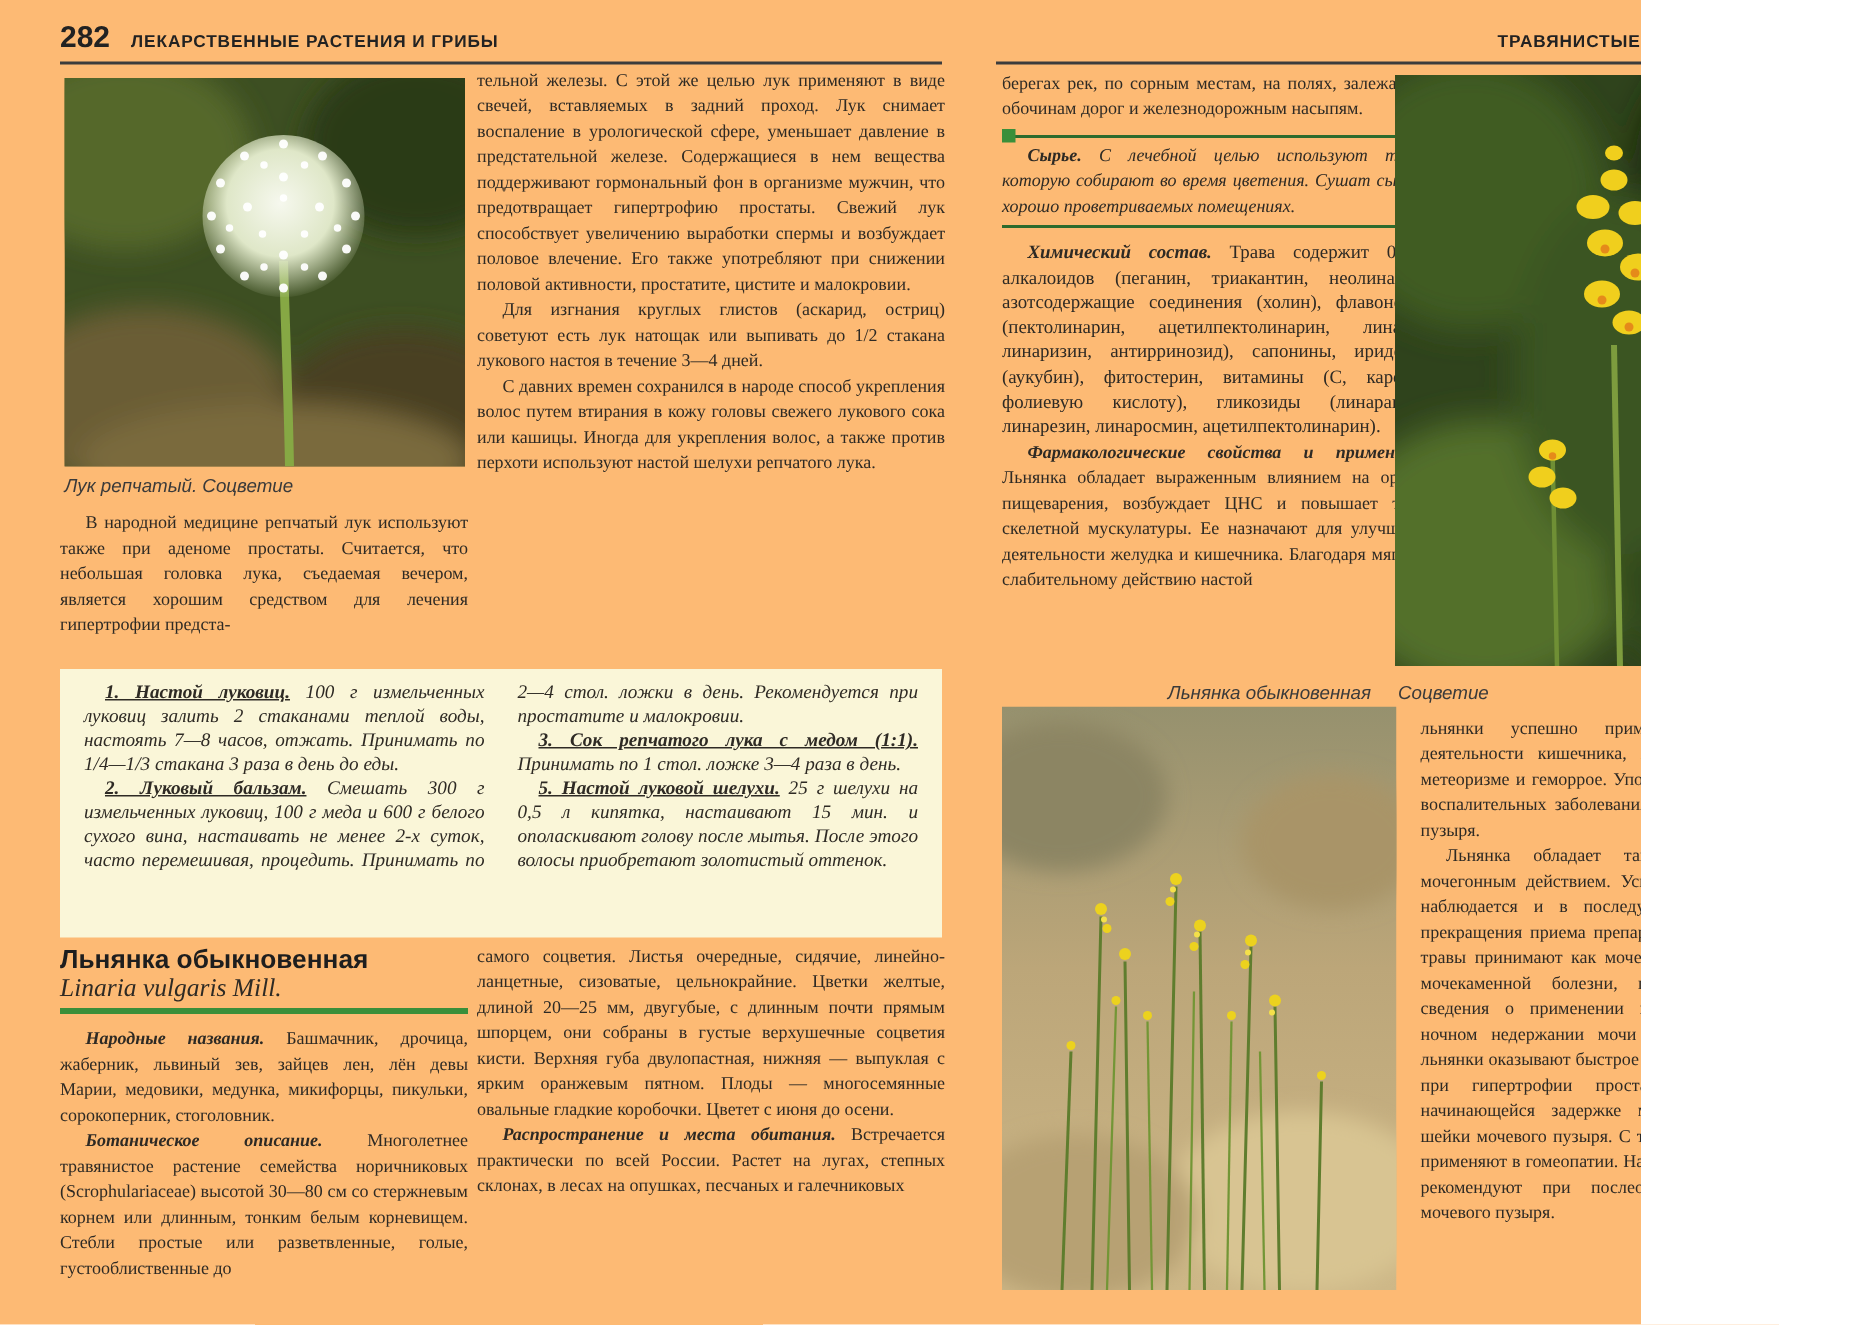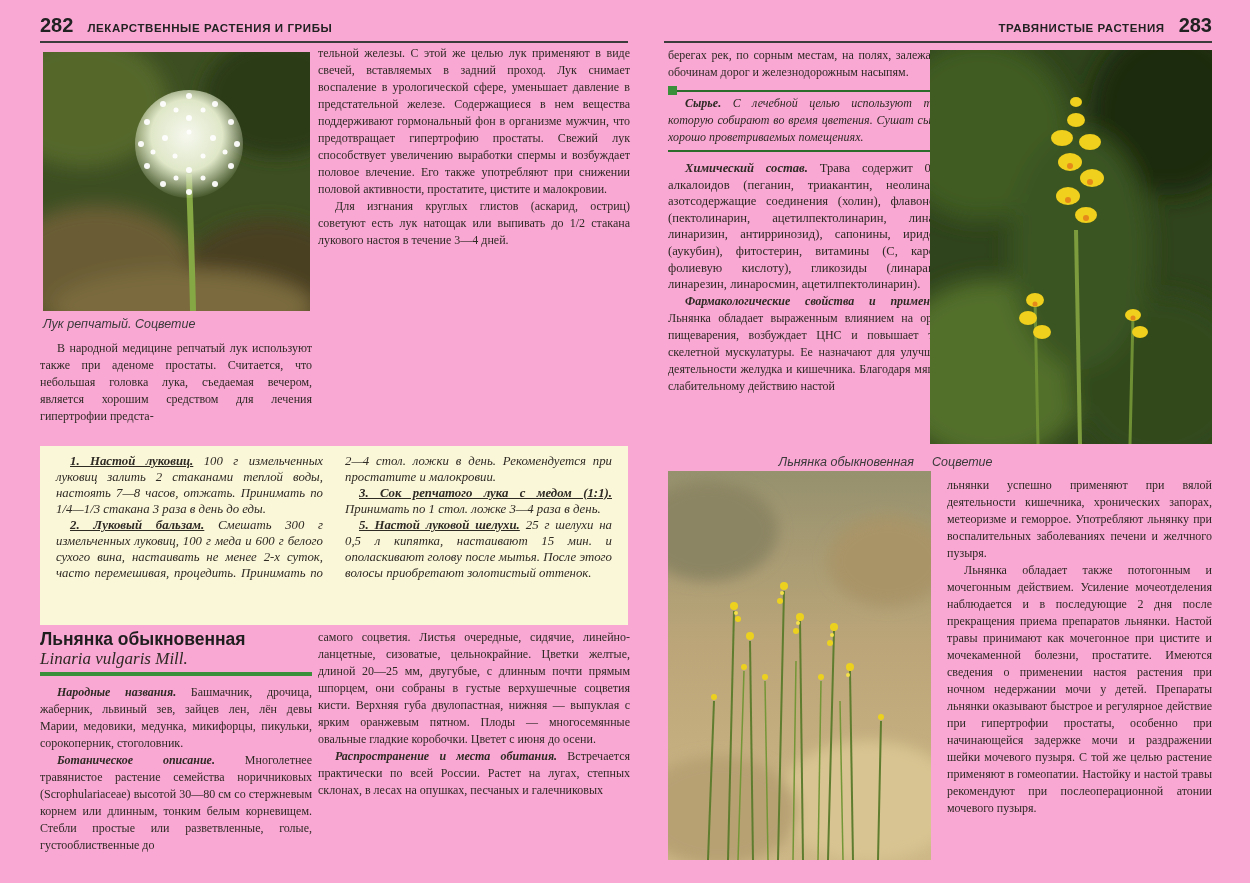--- a/index.html
+++ b/index.html
@@ -2,21 +2,21 @@
 <html style="--accent: #3a8f3a; --accent-dark: #2d6b2d; --boxbg: #faf6d8; --hrule: #3c3c3c;"><head>
 <meta charset="utf-8">
 <style>
   :root{
     --accent:#3a8f3a; --accent-dark:#2d6b2d; --boxbg:#faf6d8;
     --hrule:#3c3c3c; --ink:#2e2a24;
   }
   *{margin:0;padding:0;box-sizing:border-box;}
   html,body{background:#ffffff;}
   #frame{
-    position:relative;width:1250px;height:883px;background:#f9a8d4;
+    position:relative;width:1094px;height:883px;background:#fdba74;
     overflow:hidden;color:var(--ink);
     font-family:"Liberation Serif", serif;
   }
   .abs{position:absolute;}
   
   .pghead{font-family:"Liberation Sans", sans-serif;display:flex;align-items:baseline;gap:14px;}
   .pgnum{font-size:20px;font-weight:bold;color:#222;}
   .pgtitle{font-size:11.5px;font-weight:bold;letter-spacing:.6px;color:#222;}
   .headrule{height:2px;background:var(--hrule);}
   
@@ -106,20 +106,21 @@
       </g>
     </svg>
   </div>
   <div class="abs caption" style="left:43px;top:317px;">Лук репчатый. Соцветие</div>
 
   <p class="abs body ind" style="left:40px;top:340px;width:272px;">В народной медицине репчатый лук используют также при аденоме простаты. Считается, что небольшая головка лука, съедаемая вечером, является хорошим средством для лечения гипертрофии предста-</p>
 
   <div class="abs" style="left:318px;top:45px;width:312px;">
     <p class="body">тельной железы. С этой же целью лук применяют в виде свечей, вставляемых в задний проход. Лук снимает воспаление в урологической сфере, уменьшает давление в предстательной железе. Содержащиеся в нем вещества поддерживают гормональный фон в организме мужчин, что предотвращает гипертрофию простаты. Свежий лук способствует увеличению выработки спермы и возбуждает половое влечение. Его также употребляют при снижении половой активности, простатите, цистите и малокровии.</p>
     <p class="body ind">Для изгнания круглых глистов (аскарид, остриц) советуют есть лук натощак или выпивать до 1/2 стакана лукового настоя в течение 3—4 дней.</p>
+    <p class="body ind">С давних времен сохранился в народе способ укрепления волос путем втирания в кожу головы свежего лукового сока или кашицы. Иногда для укрепления волос, а также против перхоти используют настой шелухи репчатого лука.</p>
   </div>
 
   <div class="abs ybox" style="left:40px;top:446px;width:588px;height:179px;">
     <div class="ybox-cols">
       <p><span class="rtitle">1. Настой луковиц.</span> <span>100 г измельченных луковиц залить 2 стаканами теплой воды, настоять 7—8 часов, отжать. Принимать по 1/4—1/3 стакана 3 раза в день до еды.</span></p>
       <p><span class="rtitle">2. Луковый бальзам.</span> <span>Смешать 300 г измельченных луковиц, 100 г меда и 600 г белого сухого вина, настаивать не менее 2-х суток, часто перемешивая, процедить. Принимать по 2—4 стол. ложки в день. Рекомендуется при простатите и малокровии.</span></p>
       <p><span class="rtitle">3. Сок репчатого лука с медом (1:1).</span> <span>Принимать по 1 стол. ложке 3—4 раза в день.</span></p>
       <p><span class="rtitle">5. Настой луковой шелухи.</span> <span>25 г шелухи на 0,5 л кипятка, настаивают 15 мин. и ополаскивают голову после мытья. После этого волосы приобретают золотистый оттенок.</span></p>
     </div>
   </div>

